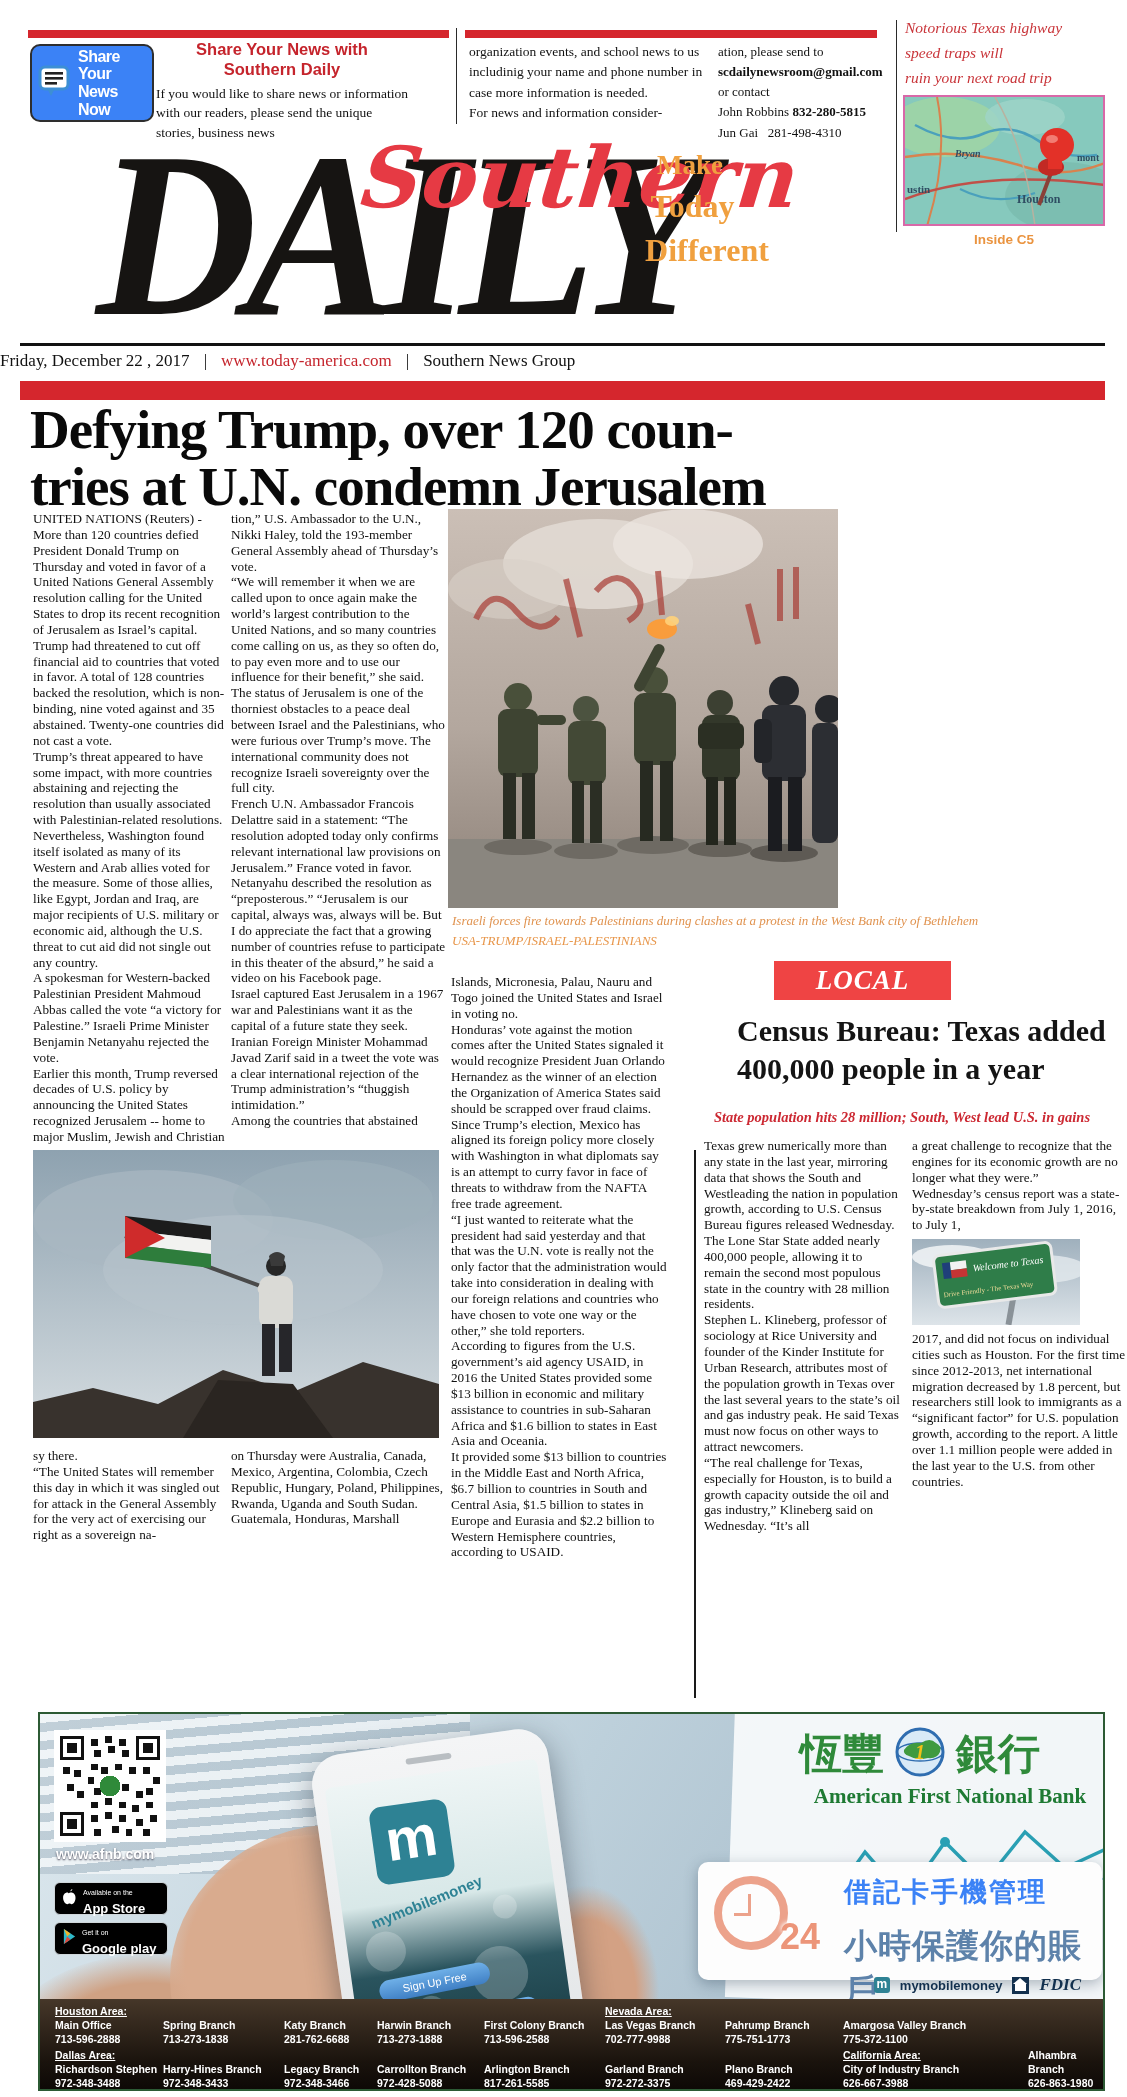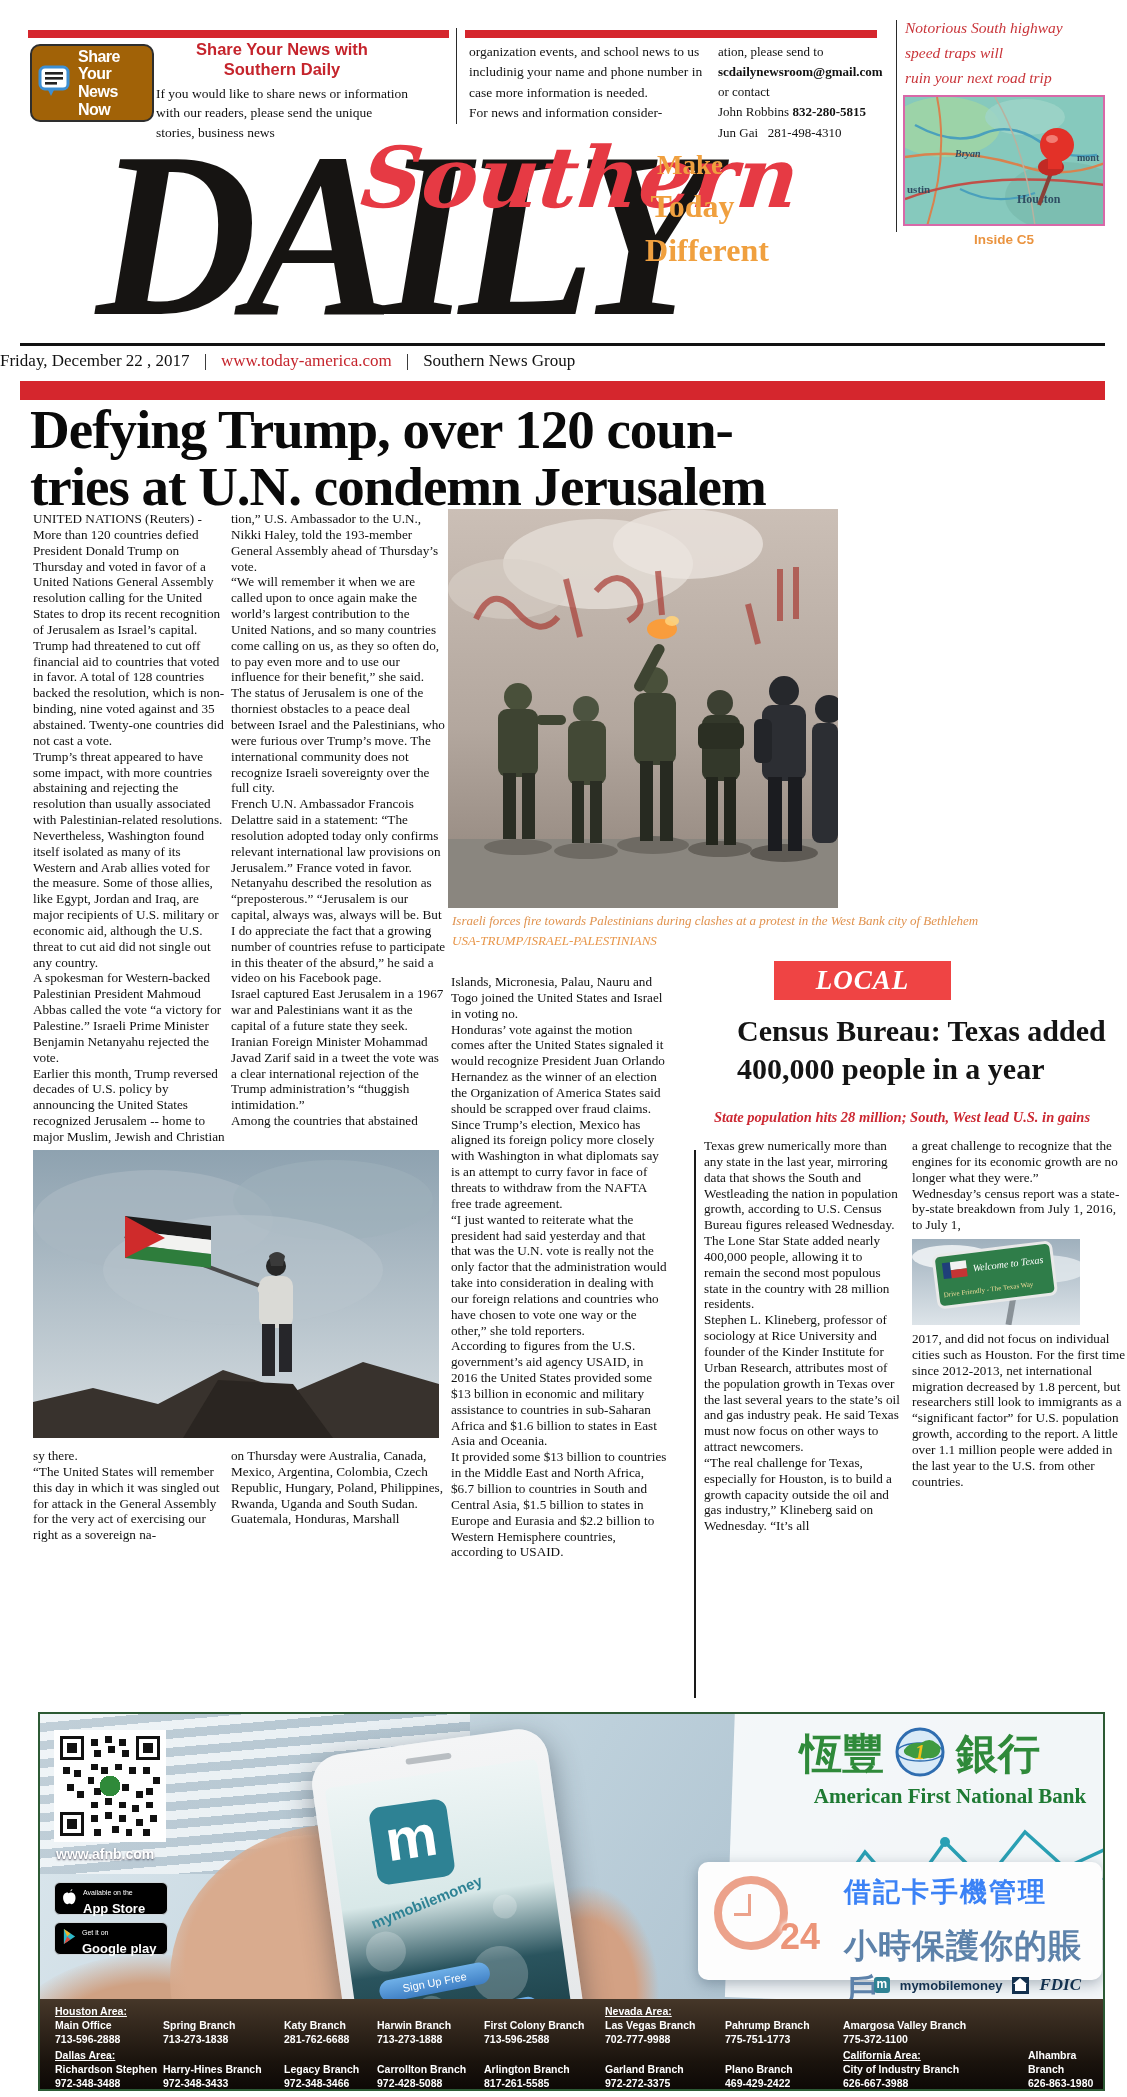--- a/index.html
+++ b/index.html
@@ -1,21 +1,21 @@
 <!DOCTYPE html>
 <html><head>
 <meta charset="utf-8">
 <style>
 *{margin:0;padding:0;box-sizing:border-box}
 body{background:#9a9a9a;font-family:"Liberation Serif",serif}
 .page{position:relative;width:1127px;height:2097px;background:#fff;margin:0 auto;overflow:hidden}
 
 .redbar-sm{position:absolute;height:8px;background:#d5262d}
 .vdiv{position:absolute;width:1px;background:#2a2a2a}
-.badge{position:absolute;left:30px;top:44px;width:124px;height:78px;background:#a16207;border:2px solid #2e2e2e;border-radius:10px;display:flex;align-items:center;padding:6px;gap:6px}
+.badge{position:absolute;left:30px;top:44px;width:124px;height:78px;background:#3b82f6;border:2px solid #2e2e2e;border-radius:10px;display:flex;align-items:center;padding:6px;gap:6px}
 .badge-txt{color:#fff;font-family:"Liberation Sans",sans-serif;font-weight:bold;font-size:16px;line-height:1.1;letter-spacing:-.5px}
 .ts-col1{position:absolute;left:156px;top:40px;width:252px}
 .ts-h{color:#c5242c;font-family:"Liberation Sans",sans-serif;font-weight:bold;font-size:16.5px;text-align:center;line-height:1.2}
 .ts-body{font-size:13.5px;line-height:1.45;color:#111;margin-top:4px}
 .ts-col2a{position:absolute;left:469px;top:42px;width:238px;font-size:13.5px;line-height:1.5;color:#111}
 .ts-col2b{position:absolute;left:718px;top:42px;width:172px;font-size:13px;line-height:1.55;color:#111}
 .bold{font-weight:bold}
 .teaser{position:absolute;left:905px;top:16px;width:202px;font-style:italic;font-size:15.5px;line-height:1.6;color:#c9353a}
 .mapbox{position:absolute;left:903px;top:95px;width:202px;height:131px;border:2px solid #d868a8;overflow:hidden}
 .insidec5{position:absolute;left:903px;top:232px;width:202px;text-align:center;color:#ea9440;font-family:"Liberation Sans",sans-serif;font-weight:bold;font-size:13.5px}
@@ -135,21 +135,21 @@
 
   <div class="ts-col2b">
     <span>ation, please send to</span><br>
     <span class="bold">scdailynewsroom@gmail.com</span><br>
     <span>or contact</span><br>
     <span>John Robbins</span> <span class="bold">832-280-5815</span><br>
     <span>Jun Gai</span>&nbsp;&nbsp;&nbsp;<span>281-498-4310</span>
   </div>
 
   <div class="teaser">
-    <span>Notorious South highway</span><br>
+    <span>Notorious Texas highway</span><br>
     <span>speed traps will</span><br>
     <span>ruin your next road trip</span>
   </div>
 
   <div class="mapbox">
     <svg width="200" height="129" viewBox="0 0 200 129" preserveAspectRatio="none">
       <rect width="200" height="129" fill="#86c9bd"></rect>
       <ellipse cx="40" cy="30" rx="55" ry="30" fill="#a5d7a0" opacity=".7"></ellipse>
       <ellipse cx="160" cy="100" rx="60" ry="35" fill="#79bcae" opacity=".8"></ellipse>
       <ellipse cx="120" cy="20" rx="40" ry="18" fill="#9fd4c8" opacity=".8"></ellipse>

